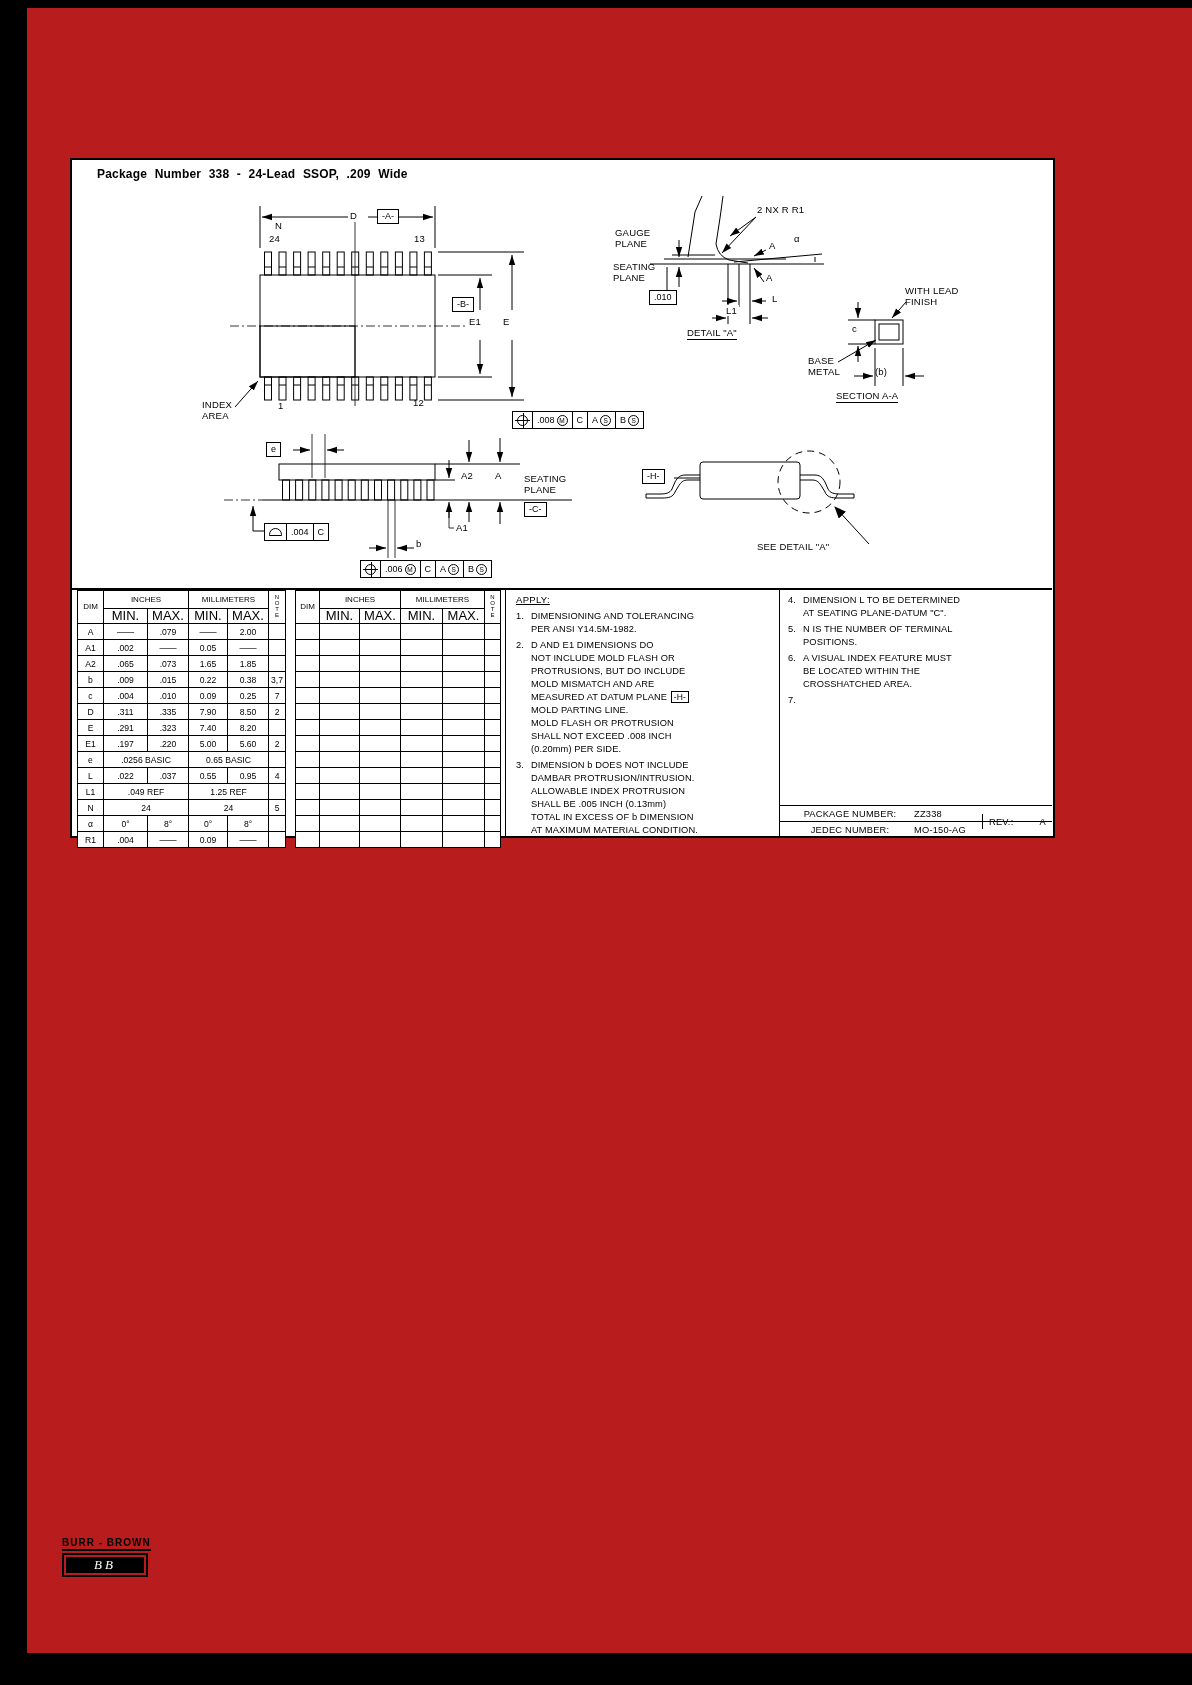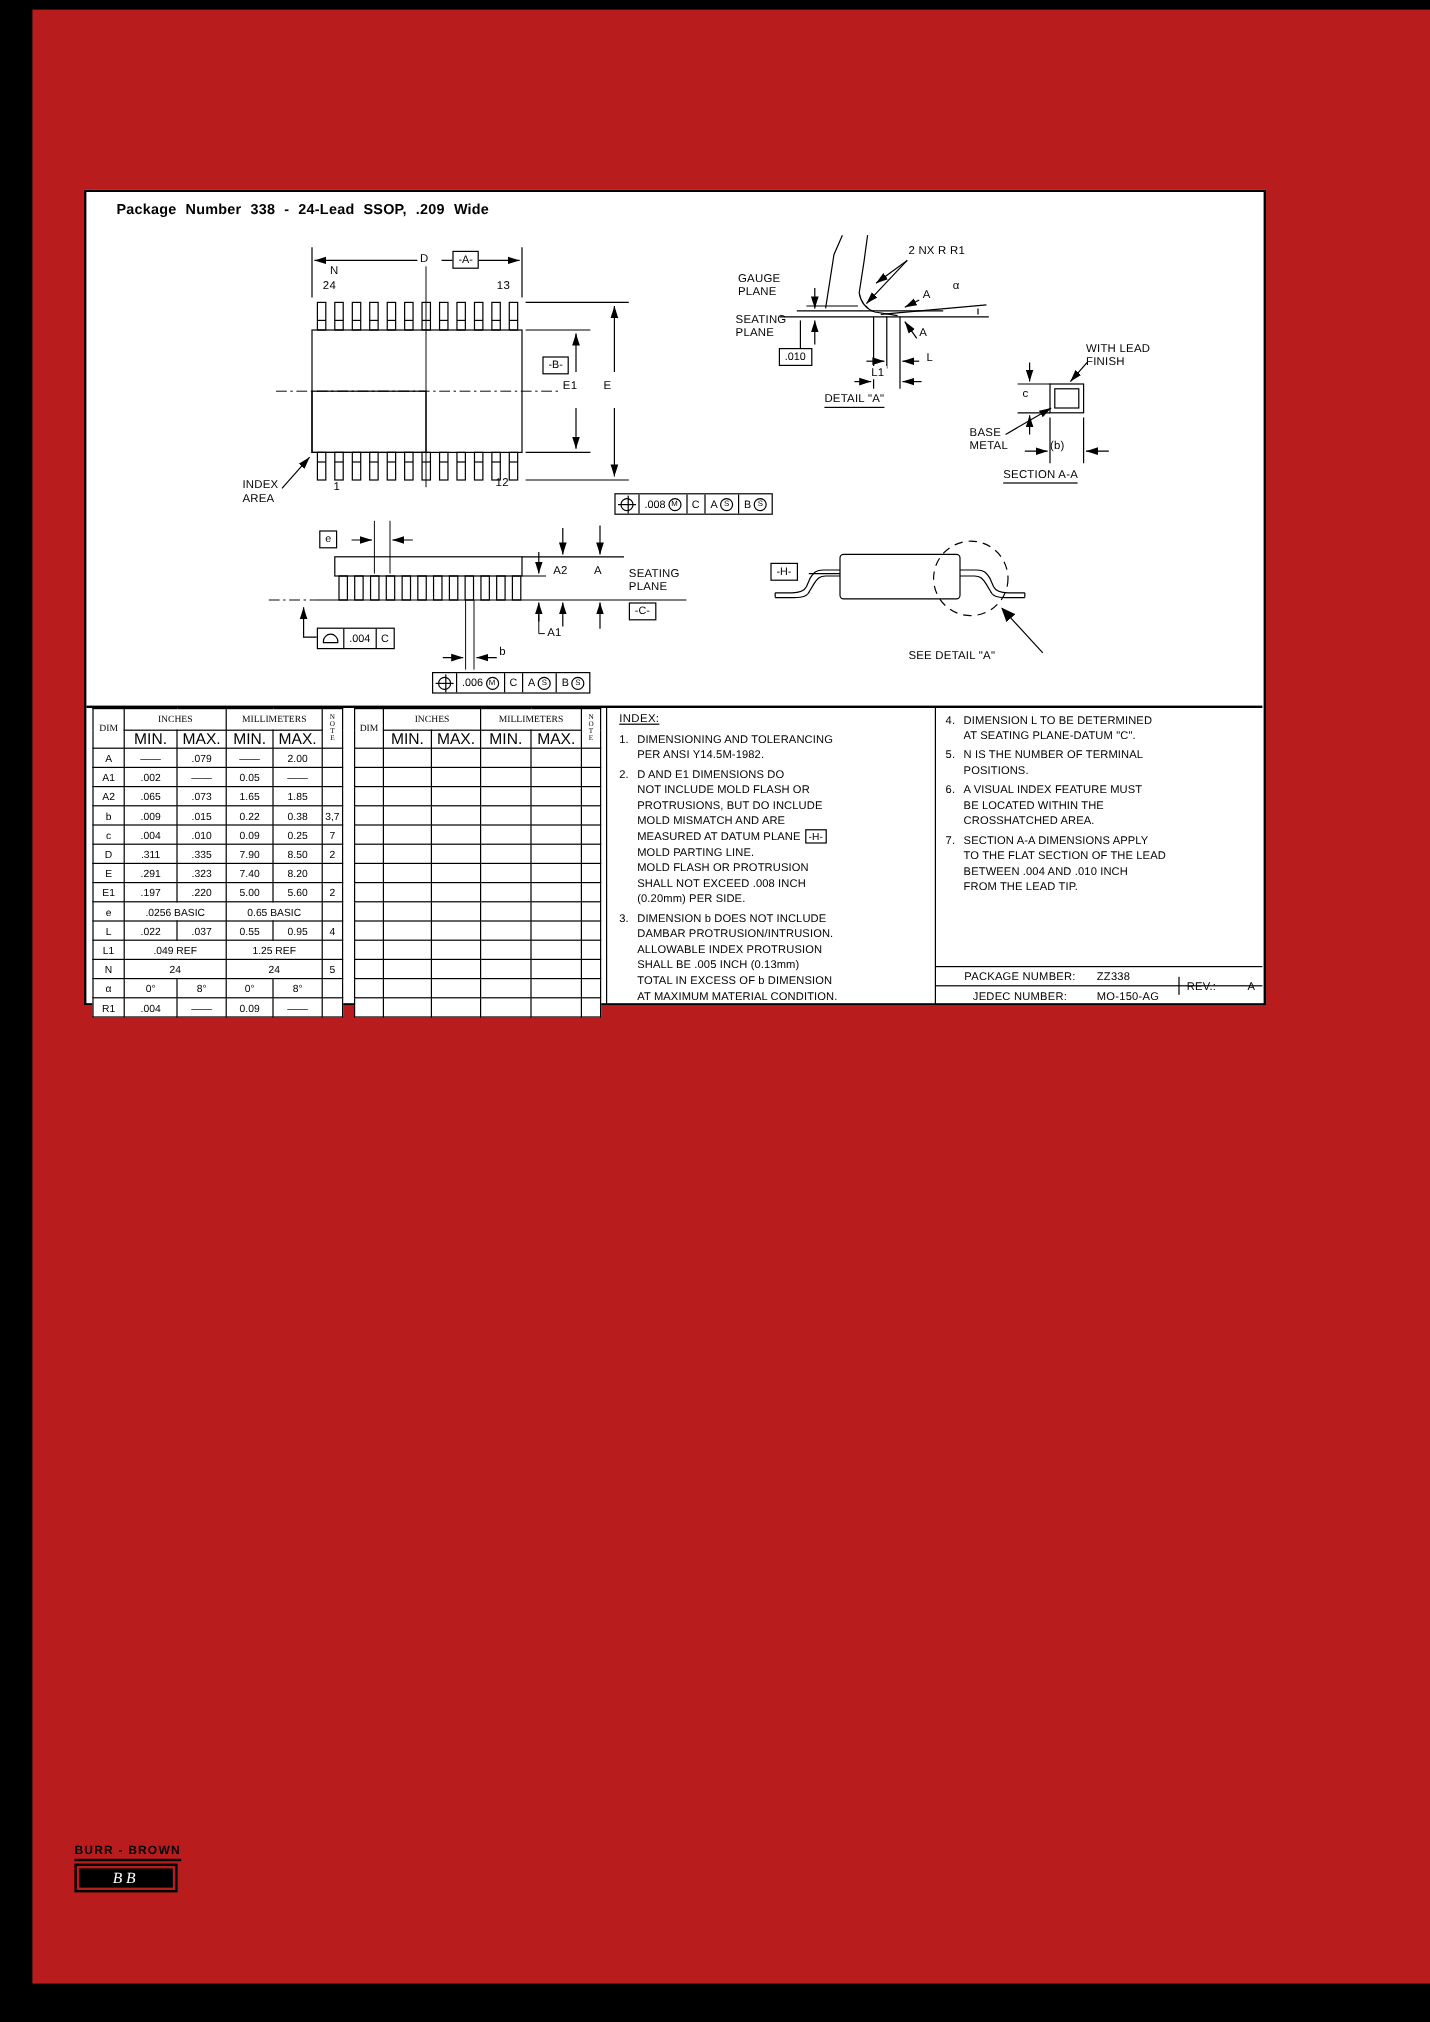--- a/index.html
+++ b/index.html
@@ -27,21 +27,21 @@
   .fc:first-child{border-left:none;}
   .possym{position:relative;display:inline-block;width:9px;height:9px;border:1px solid #000;border-radius:50%;}
   .possym::before{content:"";position:absolute;left:-3px;right:-3px;top:50%;height:1px;background:#000;}
   .possym::after{content:"";position:absolute;top:-3px;bottom:-3px;left:50%;width:1px;background:#000;}
   .circ{display:inline-block;width:9px;height:9px;border:1px solid #000;border-radius:50%;
         font-style:normal;font-size:6.5px;line-height:9px;text-align:center;margin-left:2px;}
   .dome{display:inline-block;width:11px;height:6px;border:1px solid #000;border-radius:7px 7px 0 0;border-bottom:1px solid #000;}
   .bottom{position:absolute;left:0;top:428px;width:980px;height:247px;border-top:2.5px solid #000;}
   .dimtable{position:absolute;top:0;border-collapse:collapse;table-layout:fixed;background:#fff;}
   .dimtable td{border:1px solid #000;text-align:center;font-size:8.6px;padding:0;height:15px;line-height:10px;overflow:hidden;}
-  .dimtable tr.h1 td{font-size:8px;height:17px;font-family:Liberation Serif, serif;}
+  .dimtable tr.h1 td{font-size:8px;height:17px;}
   .dimtable tr.h2 td{font-size:13px;height:14px;}
   .dimtable td.cdim{font-size:8.6px;}
   .vert{display:inline-block;width:7px;font-size:6px;line-height:6px;word-break:break-all;white-space:normal;}
   .notes{position:absolute;left:433px;top:0;width:275px;height:247px;box-sizing:border-box;
          border-left:1.5px solid #000;border-right:1.5px solid #000;padding:4px 0 0 10px;}
   .rightpanel{position:absolute;left:708px;top:0;width:272px;height:247px;box-sizing:border-box;padding:4px 0 0 8px;}
   .nhead{font-size:9.5px;text-decoration:underline;margin-bottom:5px;letter-spacing:.3px;}
   .nitem{display:flex;margin-bottom:3px;font-size:9.3px;line-height:13px;letter-spacing:.1px;}
   .nnum{width:15px;flex:none;}
   .nline{display:block;white-space:nowrap;}
@@ -597,21 +597,21 @@
               <td class="cdim"></td>
               <td></td>
               <td></td>
               <td></td>
               <td></td>
               <td></td>
             </tr>
           </tbody>
         </table>
       <div class="notes">
-          <div class="nhead">INDEX:</div>
+          <div class="nhead">APPLY:</div>
           <div class="nitem">
             <span class="nnum">1.</span>
             <span>
               <span class="nline">DIMENSIONING AND TOLERANCING</span>
               <span class="nline">PER ANSI Y14.5M-1982.</span>
             </span>
           </div>
           <div class="nitem">
             <span class="nnum">2.</span>
             <span>
@@ -657,26 +657,20 @@
             <div class="nitem">
               <span class="nnum">6.</span>
               <span>
                 <span class="nline">A VISUAL INDEX FEATURE MUST</span>
                 <span class="nline">BE LOCATED WITHIN THE</span>
                 <span class="nline">CROSSHATCHED AREA.</span>
               </span>
             </div>
             <div class="nitem">
               <span class="nnum">7.</span>
-              <span>
-                <span class="nline">SECTION A-A DIMENSIONS APPLY</span>
-                <span class="nline">TO THE FLAT SECTION OF THE LEAD</span>
-                <span class="nline">BETWEEN .004 AND .010 INCH</span>
-                <span class="nline">FROM THE LEAD TIP.</span>
-              </span>
             </div>
           </div>
         <div class="tb">
           <div class="tbrow">
             <span class="lab">PACKAGE NUMBER:</span>
             <span>ZZ338</span>
             <span class="rev">
               <span>REV.:</span>
               <span>A</span>
             </span>

